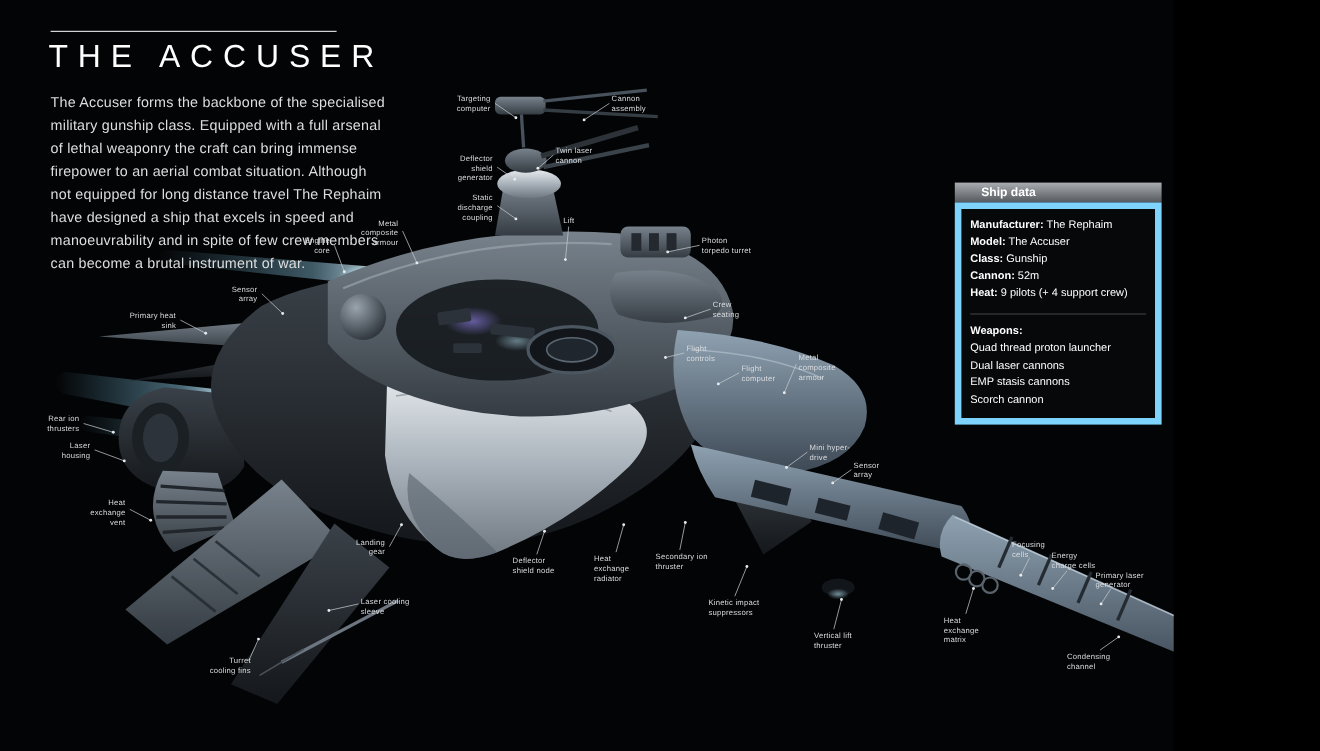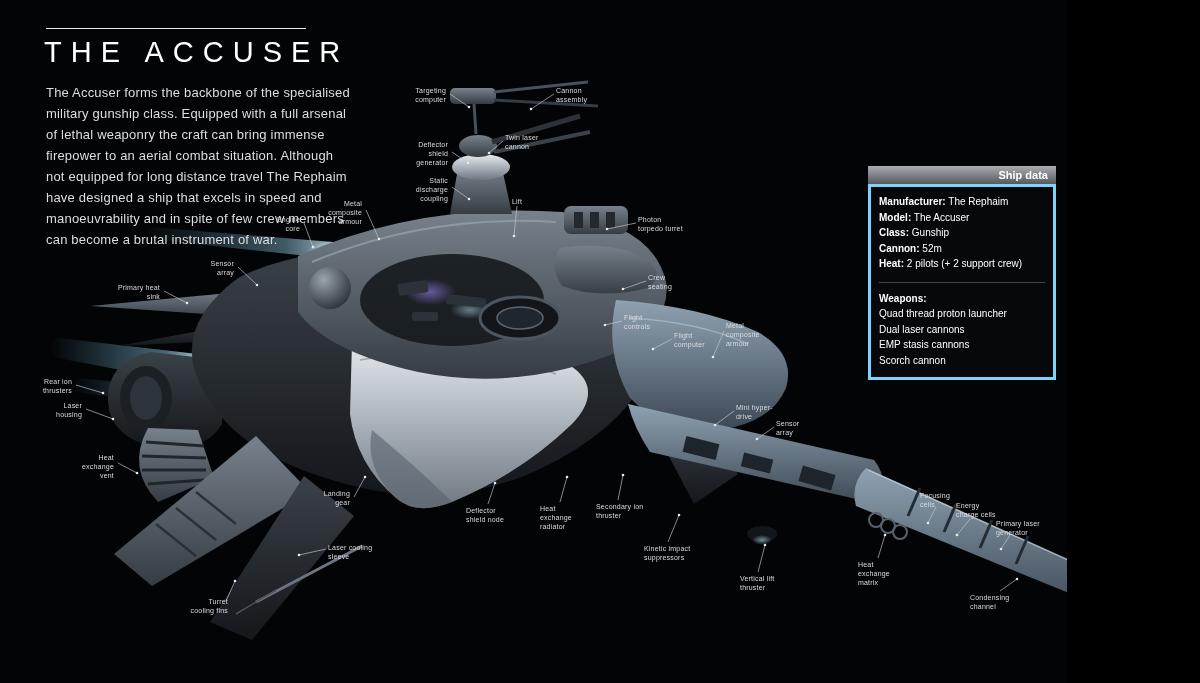--- a/index.html
+++ b/index.html
@@ -7,22 +7,22 @@
          font-family:"Liberation Sans",sans-serif;}
   
   .rule{position:absolute;left:46px;top:28px;width:260px;height:1px;background:#eaeaea;}
   h1.title{position:absolute;left:44px;top:36px;margin:0;color:#ffffff;
            font-size:29px;font-weight:400;letter-spacing:9px;}
   p.desc{position:absolute;left:46px;top:82px;width:308px;margin:0;color:#dedede;
          font-size:13px;line-height:1.62;letter-spacing:.2px;}
   
   .shipdata{position:absolute;left:868px;top:166px;width:188px;}
   .sd-head{background:linear-gradient(#a9adb1,#55595e);color:#fff;font-weight:bold;
-           font-size:11px;padding:3px 8px;text-align:right;}
-  .sd-body{border:3px solid #7dd3fc;background:rgba(8,10,12,.72);color:#fff;
+           font-size:11px;padding:3px 24px;}
+  .sd-body{border:6px solid #7dd3fc;background:rgba(8,10,12,.72);color:#fff;
            font-size:10px;line-height:1.55;padding:7px 8px 9px;}
   .sd-row b{font-weight:bold;}
   .sd-weapons{margin-top:10px;padding-top:8px;border-top:1px solid rgba(255,255,255,.25);}
   
   .co{position:absolute;color:#d9dcdf;font-size:7px;line-height:1.3;letter-spacing:.2px;}
   .r{text-align:right;}.l{text-align:left;}
   .ship,.lines{position:absolute;left:0;top:0;}
   .lines{pointer-events:none;}
 </style>
 </head>
@@ -245,21 +245,21 @@
   <h1 class="title">THE ACCUSER</h1>
   <p class="desc">The Accuser forms the backbone of the specialised military gunship class. Equipped with a full arsenal of lethal weaponry the craft can bring immense firepower to an aerial combat situation. Although not equipped for long distance travel The Rephaim have designed a ship that excels in speed and manoeuvrability and in spite of few crew members can become a brutal instrument of war.</p>
 
   <div class="shipdata">
     <div class="sd-head">Ship data</div>
     <div class="sd-body">
       <div class="sd-row"><b>Manufacturer:</b> <span>The Rephaim</span></div>
       <div class="sd-row"><b>Model:</b> <span>The Accuser</span></div>
       <div class="sd-row"><b>Class:</b> <span>Gunship</span></div>
       <div class="sd-row"><b>Cannon:</b> <span>52m</span></div>
-      <div class="sd-row"><b>Heat:</b> <span>2 pilots (+ 2 support crew)</span></div>
+      <div class="sd-row"><b>Heat:</b> <span>9 pilots (+ 4 support crew)</span></div>
       <div class="sd-weapons">
         <div class="sd-row"><b>Weapons:</b></div>
         <div class="sd-row">Quad thread proton launcher</div>
         <div class="sd-row">Dual laser cannons</div>
         <div class="sd-row">EMP stasis cannons</div>
         <div class="sd-row">Scorch cannon</div>
       </div>
     </div>
   </div>
 

